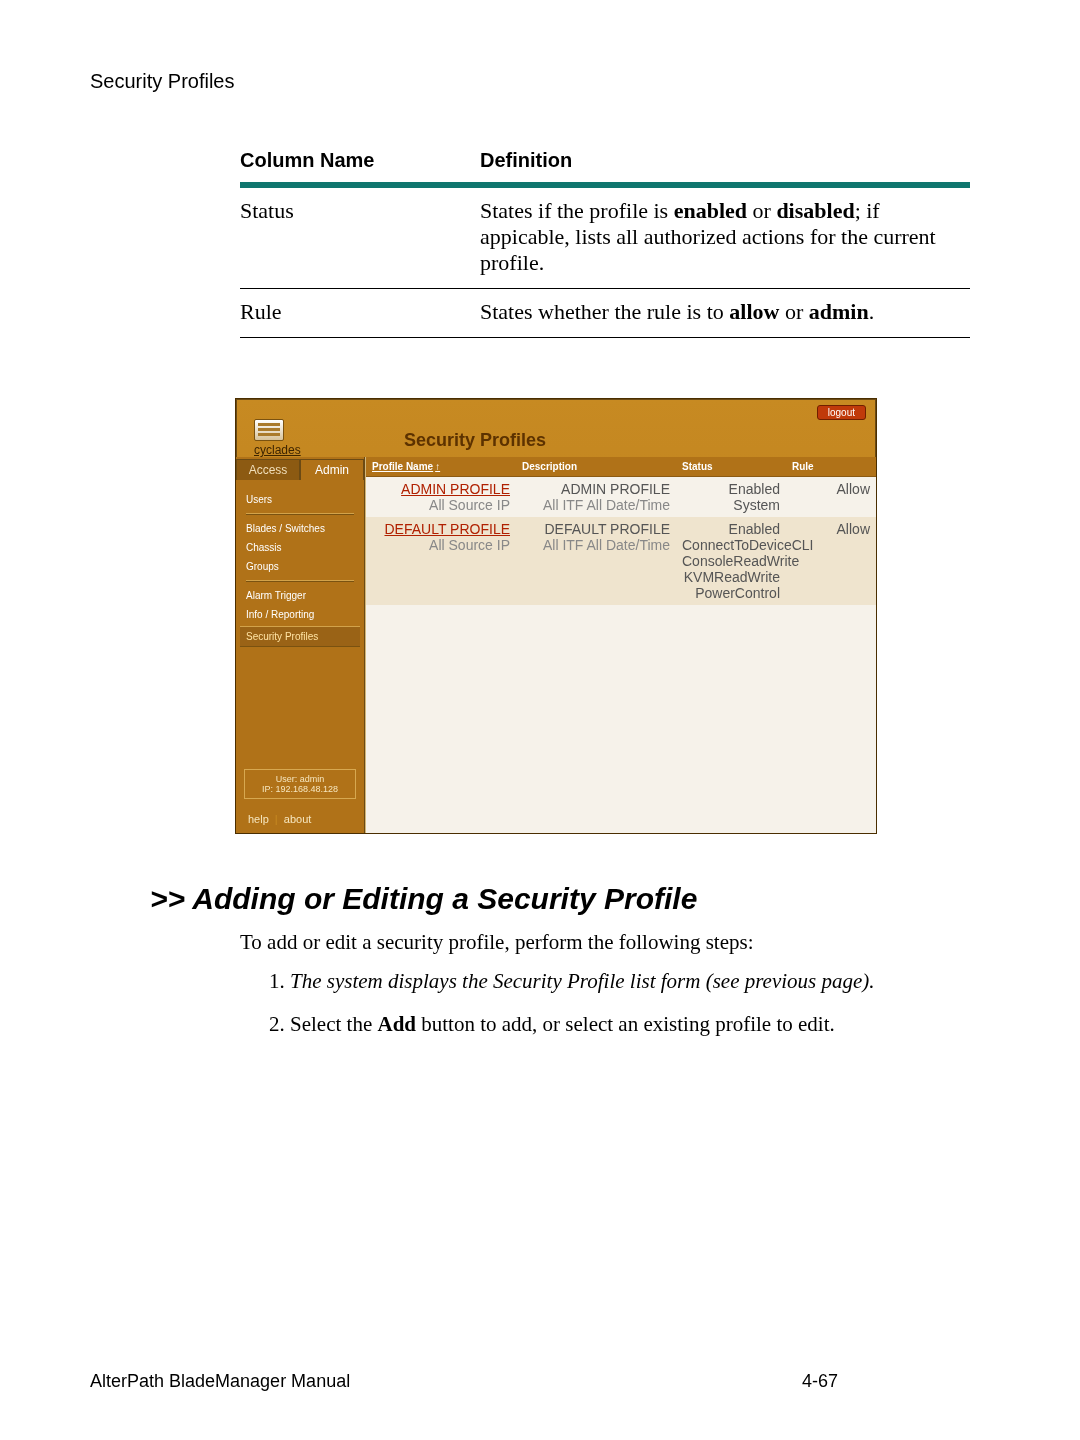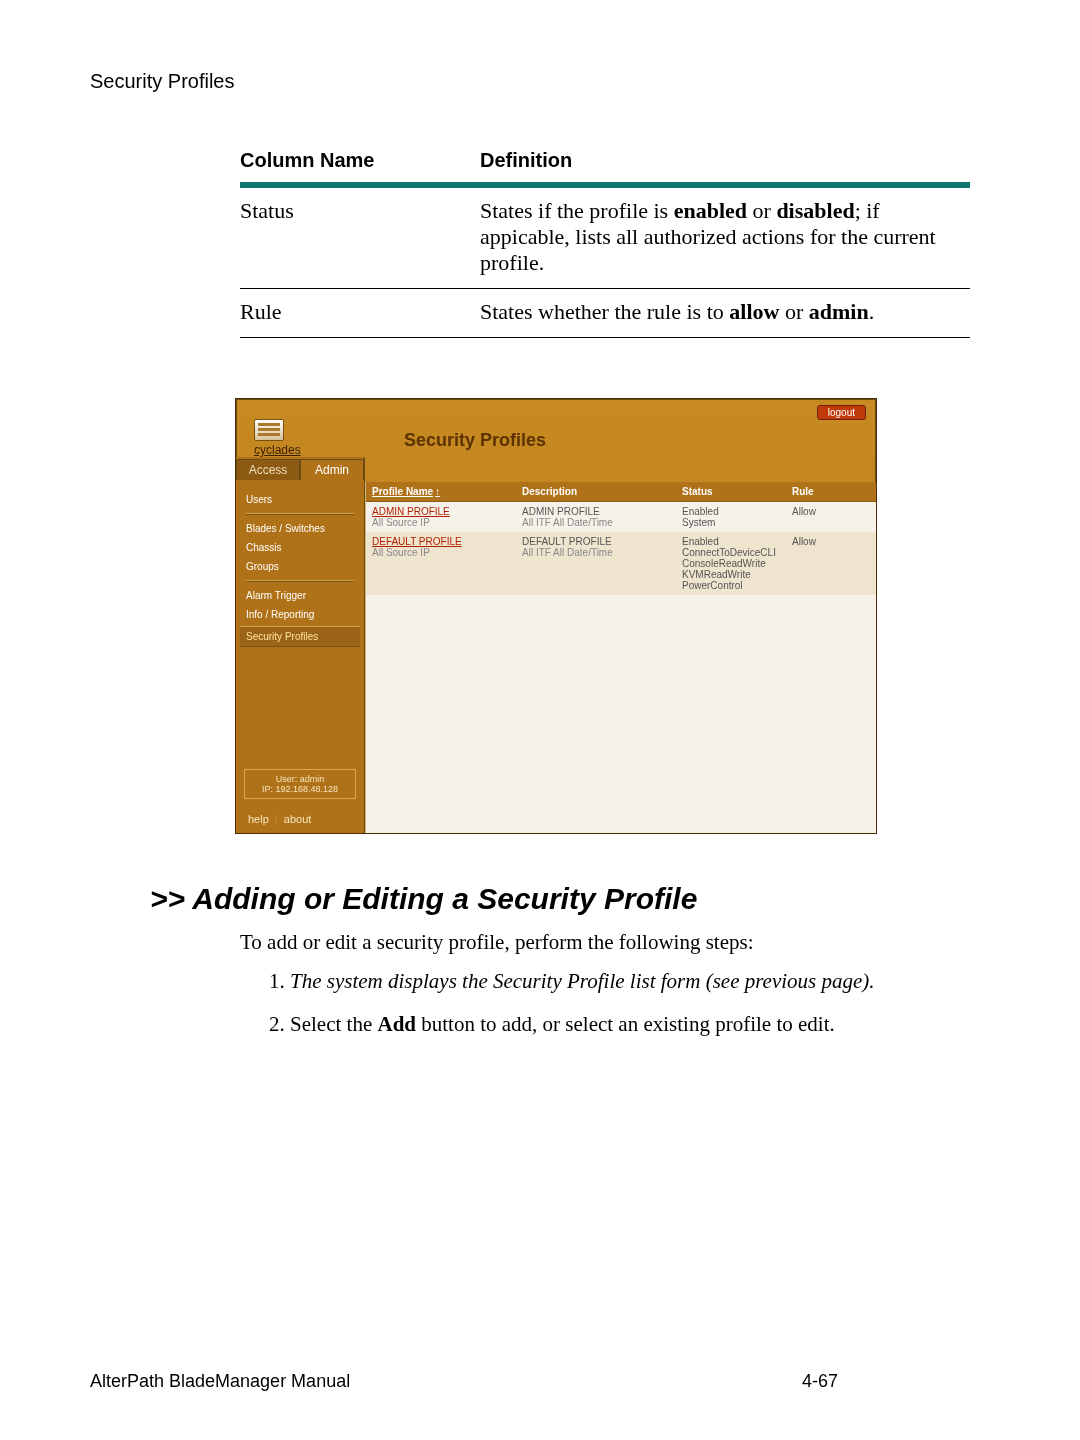--- a/index.html
+++ b/index.html
@@ -163,39 +163,38 @@
     color:#f6e6be;
     text-align:center;
   }
 
   .content {
     flex:1;
     background:#f6f2ea;
     border-left:1px solid #d2b679;
     display:flex;
     flex-direction:column;
-    margin-top:25px;
   }
   .col-header {
     display:flex;
     background:#b07218;
     color:#fff;
     font-size:10px;
     font-weight:bold;
     border-bottom:1px solid #8c5a12;
   }
   .ch { padding:4px 6px; box-sizing:border-box; }
   .c1{width:150px;}
   .c2{width:160px;}
   .c3{width:110px;}
   .c4{flex:1;}
   .ch .sort-ind{font-size:10px;margin-left:2px;}
   .ch.sorted{text-decoration:underline;}
 
-  .rows { flex:1; min-height:270px; color:#555; font-size:10px; }
+  .rows { flex:1; min-height:270px; color:#555; font-size:14px;text-align:right; }
   .row { display:flex; }
   .row:nth-child(2){ background:#efe4ce; }
   .cell { padding:4px 6px; box-sizing:border-box; }
   .cell.c1 a { color:#b02000; text-decoration:underline; display:block; }
   .muted { color:#888; }
   .multi-line {white-space:pre-line;}
 
   .app-footer {
     border-top:1px solid #caa860;
     background:#ece0c8;

